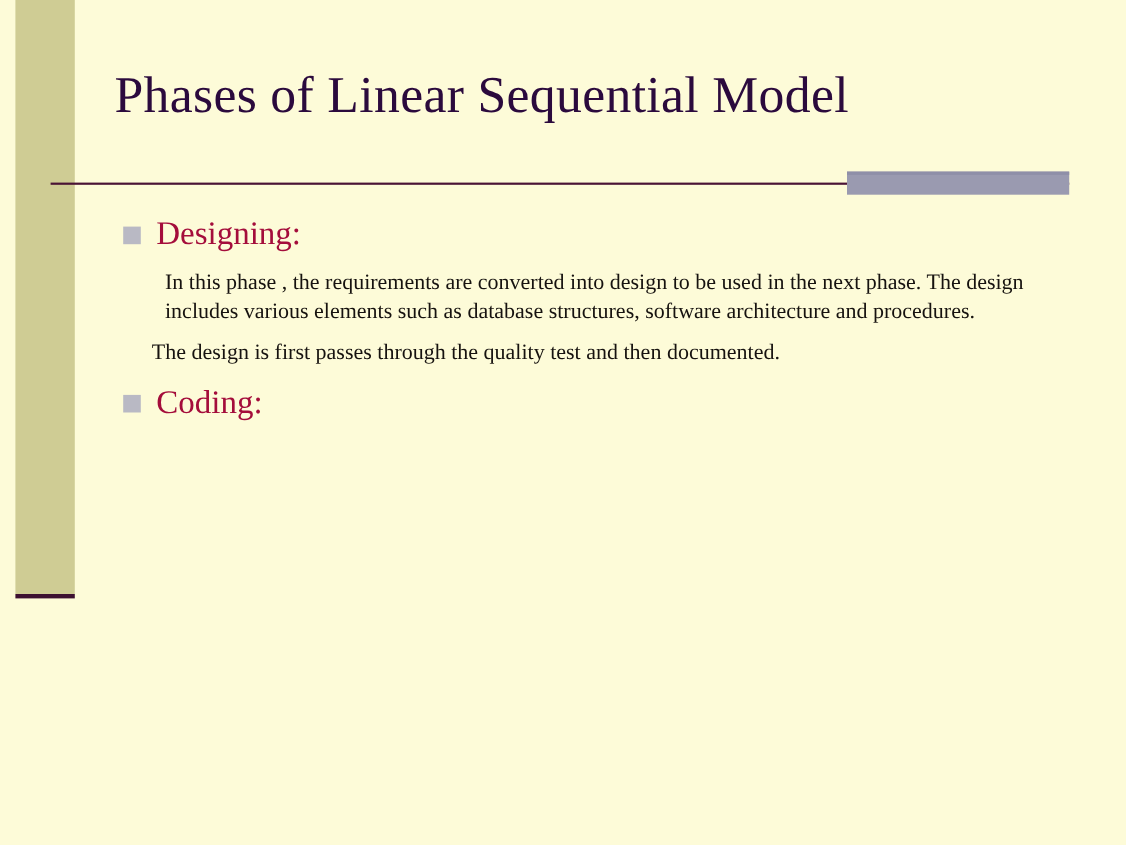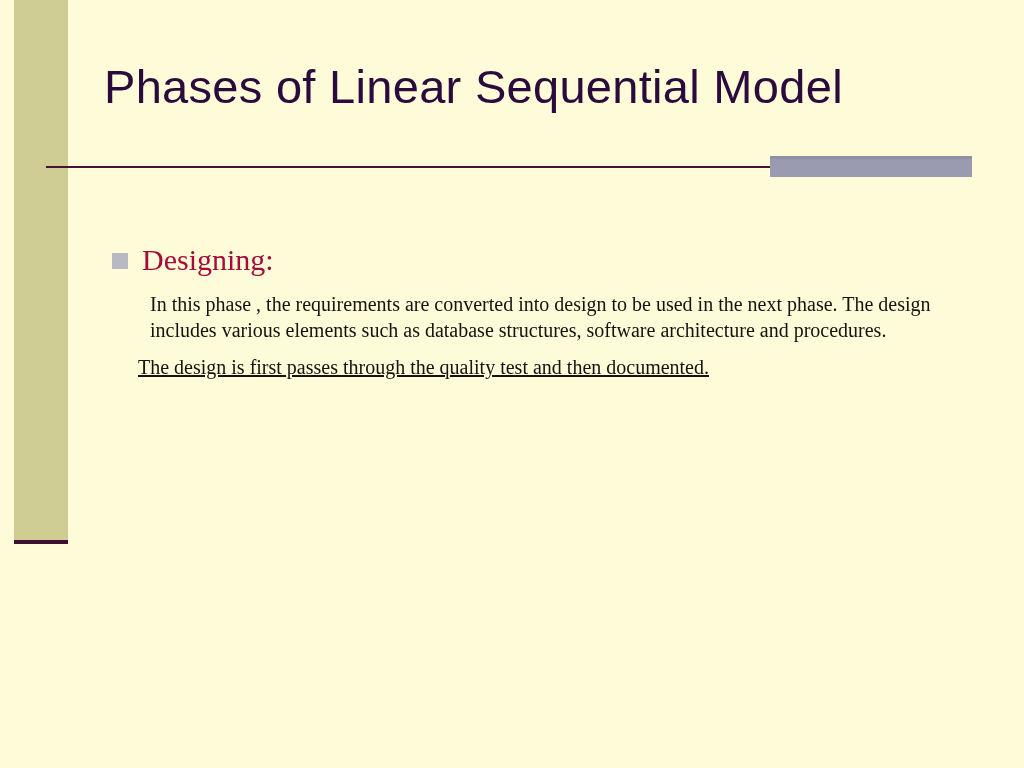--- a/index.html
+++ b/index.html
@@ -39,21 +39,21 @@
   }
   
   .title {
     position: absolute;
     left: 104px;
     top: 62px;
     width: 880px;
     font-size: 47px;
     line-height: 1.08;
     color: #2b0a3d;
-    font-family: Liberation Sans, sans-serif;
+    font-family: Liberation Serif, serif;
     font-weight: normal;
     letter-spacing: 0.3px;
   }
   
   .title-rule {
     position: absolute;
     left: 46px;
     top: 166px;
     width: 926px;
     height: 2px;
@@ -67,21 +67,20 @@
     height: 18px;
     background: #9a9ab0;
     border-top: 3px solid #8f8fa8;
   }
   
   .body {
     position: absolute;
     left: 112px;
     top: 188px;
     width: 860px;
-    margin-top: 47px;
   }
   .bullet-row {
     display: flex;
     align-items: flex-start;
     margin-top: 6px;
   }
   .bullet-marker {
     width: 16px;
     height: 16px;
     background: #b9b9c4;
@@ -99,21 +98,20 @@
     line-height: 1.33;
     color: #16120f;
     margin: 12px 0 0 38px;
     width: 800px;
   }
   .para.indent-small {
     margin-left: 26px;
   }
   .para.tight {
     margin-top: 10px;
-    text-decoration: underline;
   }
   .spacer-sm { height: 8px; }
 </style>
 </head>
 <body>
 
 <div class="slide">
 
   <div class="left-band"></div>
   <div class="left-band-rule"></div>
@@ -129,16 +127,20 @@
       <span class="bullet-marker"></span>
       <span class="bullet-heading">Designing:</span>
     </div>
 
     <div class="para">In this phase , the requirements are converted into design to be used in the next phase. The design includes various elements such as database structures, software architecture and procedures.</div>
 
     <div class="para indent-small tight">The design is first passes through the quality test and then documented.</div>
 
     <div class="spacer-sm"></div>
 
+    <div class="bullet-row">
+      <span class="bullet-marker"></span>
+      <span class="bullet-heading">Coding:</span>
+    </div>
 
 
   </div>
 </div>
 
 </body></html>

